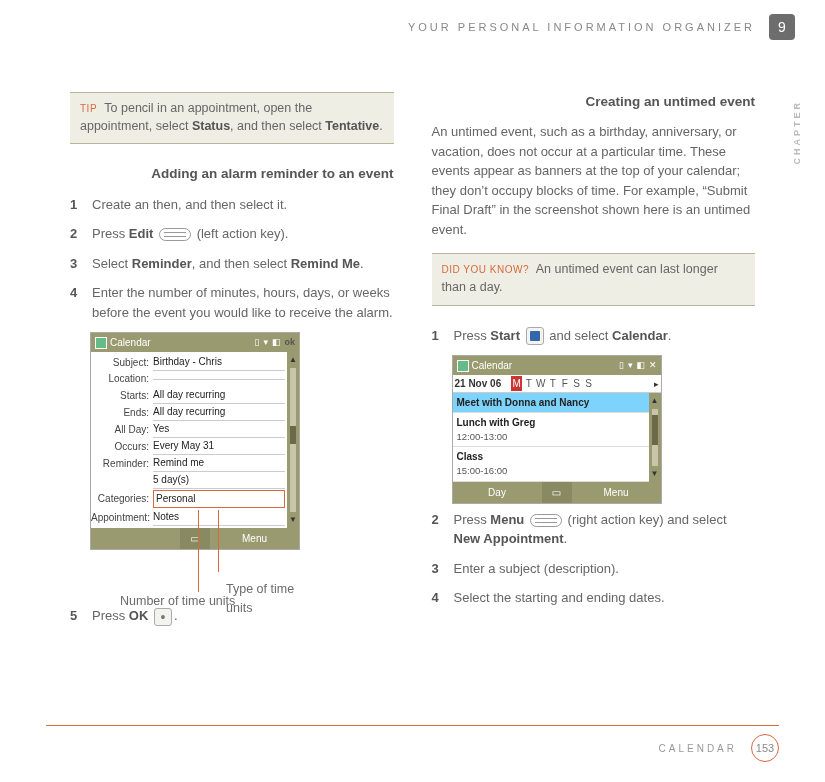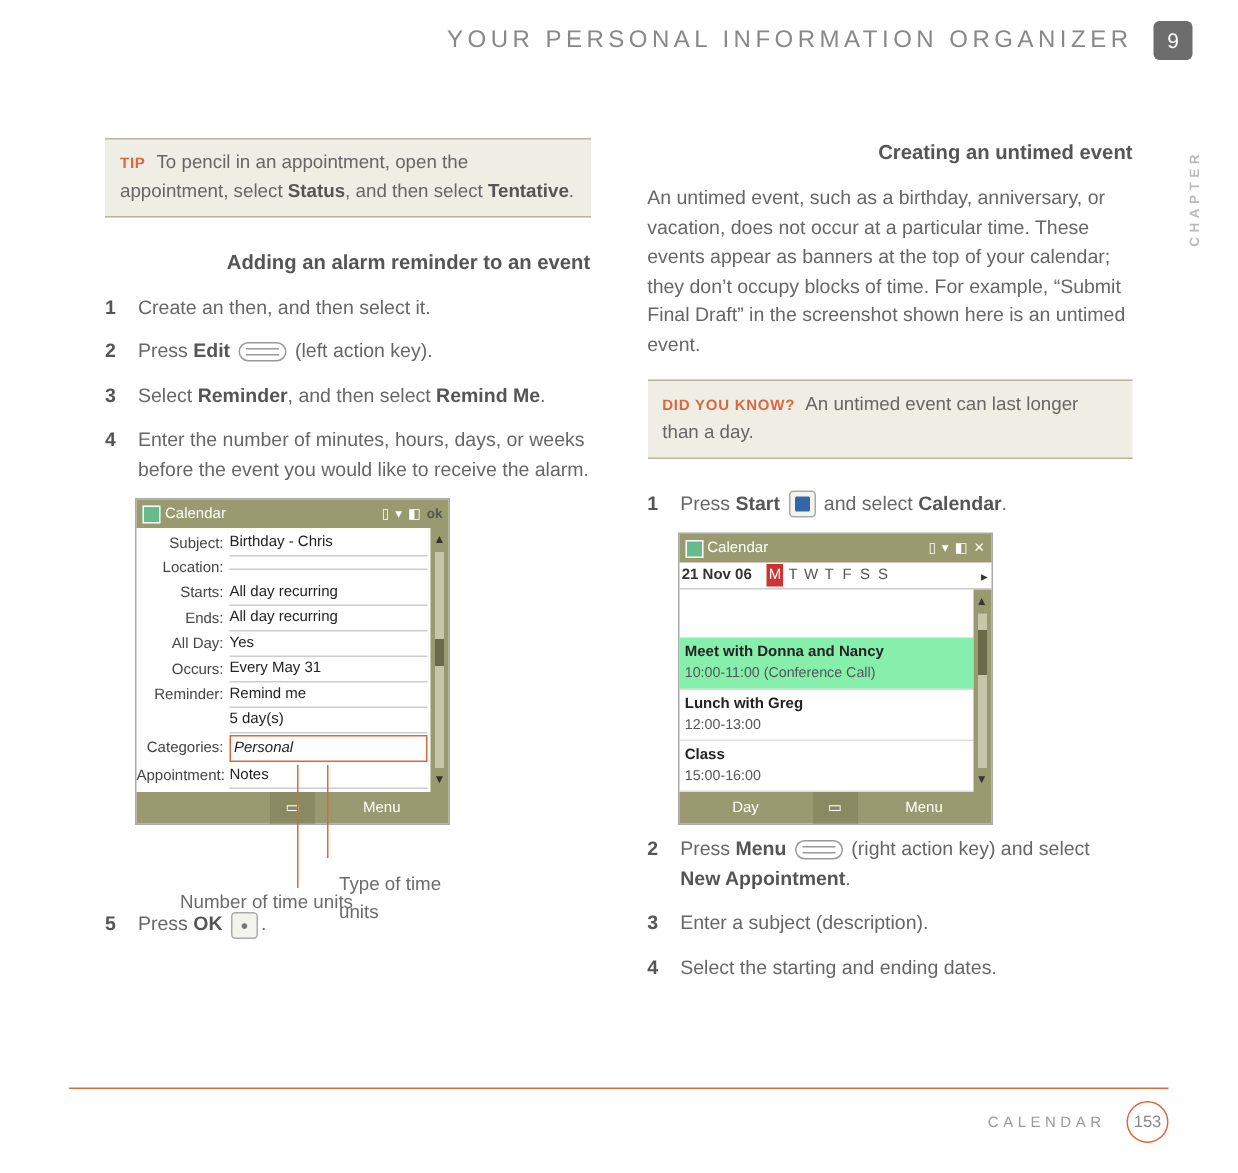--- a/index.html
+++ b/index.html
@@ -17,21 +17,21 @@
   
   .header-row {
     position: absolute;
     top: 14px;
     right: 30px;
     display: flex;
     align-items: center;
   }
   .header-title {
     letter-spacing: 3px;
-    font-size: 16px;
+    font-size: 11px;
     color: #888;
     margin-right: 14px;
     font-weight: 500;
   }
   .chapter-badge {
     width: 26px;
     height: 26px;
     background: #6d6d6d;
     color: #fff;
     border-radius: 4px;
@@ -74,21 +74,21 @@
     border-top: 1px solid #b8b59a;
     border-bottom: 1px solid #b8b59a;
     padding: 6px 10px 8px 10px;
     font-size: 12.5px;
     line-height: 1.45;
     color: #666;
     margin-bottom: 20px;
   }
   .note-label {
     color: #d8693e;
-    font-weight: bold;
+    font-weight: normal;
     font-size: 10px;
     letter-spacing: 0.5px;
     margin-right: 4px;
   }
   .b { font-weight: bold; color: #555; }
 
   h3.section {
     font-weight: bold;
     color: #555;
     font-size: 13.5px;
@@ -195,21 +195,21 @@
   }
   .dev-row {
     display:flex;
     align-items:center;
     font-size:10px;
     color:#333;
     line-height:16px;
   }
   .dev-row .lbl { width:62px; text-align:right; padding-right:4px; color:#444;}
   .dev-row .val { flex:1; border-bottom:1px solid #ccc; margin-right:2px; color:#222;}
-  .dev-row.boxed .val { border:1px solid #d8693e; margin:1px 2px 1px 0; padding:0 2px; border-bottom:1px solid #d8693e;font-style:italic;}
+  .dev-row.boxed .val { border:1px solid #d8693e; margin:1px 2px 1px 0; padding:0 2px; border-bottom:1px solid #d8693e;}
   .dev-row.sub { padding-left:62px;}
   .dev-scroll {
     width:12px;
     background:#9a9a70;
     display:flex; flex-direction:column; justify-content:space-between; align-items:center; padding:2px 0;
   }
   .dev-scroll .tri{ color:#333; font-size:8px;}
   .dev-scroll .bar{ flex:1; width:6px; background:#c7c6aa; margin:2px 0; position:relative;}
   .dev-scroll .thumb{ position:absolute; left:0; right:0; height:18px; top:40%; background:#6a6a4a;}
   .dev-softkeys {
@@ -228,21 +228,21 @@
     font-size:10px; color:#333;
   }
   .cal-daterow .date { font-weight:bold; margin-right:6px;}
   .dow { display:flex; gap:1px;}
   .dow span{ width:11px; text-align:center; color:#555;}
   .dow span.sel{ background:#c33; color:#fff;}
   .cal-list{}
   .cal-item{ border-bottom:1px solid #ddd; padding:2px 4px; font-size:10px;}
   .cal-item .t1{ font-weight:bold; color:#222;}
   .cal-item .t2{ color:#555; font-size:9.5px;}
-  .cal-item.banner { background:#86efac;margin-top:32px;}
+  .cal-item.banner { background:#7dd3fc;}
   .cal-body{display:flex;}
   .cal-main{flex:1;}
 
   
   .callouts { position:relative; width:230px; margin-left:20px; height:50px;}
   .callout-line1{ position:absolute; left:128px; top:-46px; width:1px; height:62px; background:#d8693e;}
   .callout-line2{ position:absolute; left:108px; top:-46px; width:1px; height:82px; background:#d8693e;}
   .callout-text1{ position:absolute; left:136px; top:24px; color:#6b6b6b; font-size:12.5px;}
   .callout-text2{ position:absolute; left:30px; top:36px; color:#6b6b6b; font-size:12.5px;}
 
@@ -429,21 +429,20 @@
             <span>S</span>
             <span>S</span>
           </span>
         <span style="margin-left:auto; font-size:9px;">▸</span>
       </div>
       <div class="cal-body">
         <div class="cal-main">
           <div class="cal-list" id="cal-list">
               <div class="cal-item banner">
                 <div class="t1">Meet with Donna and Nancy</div>
-                <div class="t2">10:00-11:00 (Conference Call)</div>
               </div>
               <div class="cal-item">
                 <div class="t1">Lunch with Greg</div>
                 <div class="t2">12:00-13:00</div>
               </div>
               <div class="cal-item">
                 <div class="t1">Class</div>
                 <div class="t2">15:00-16:00</div>
               </div>
             </div>

